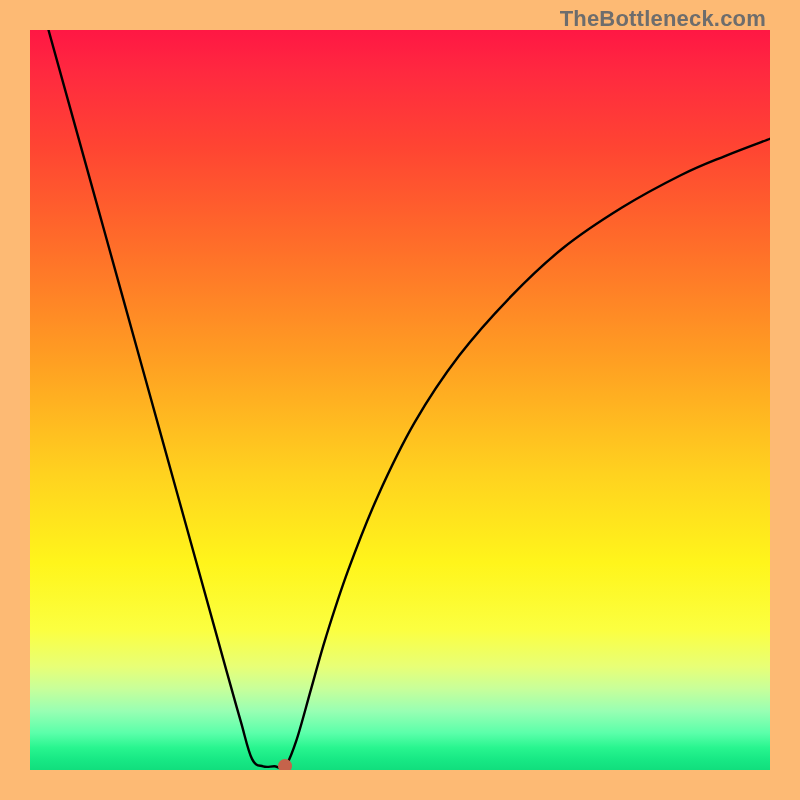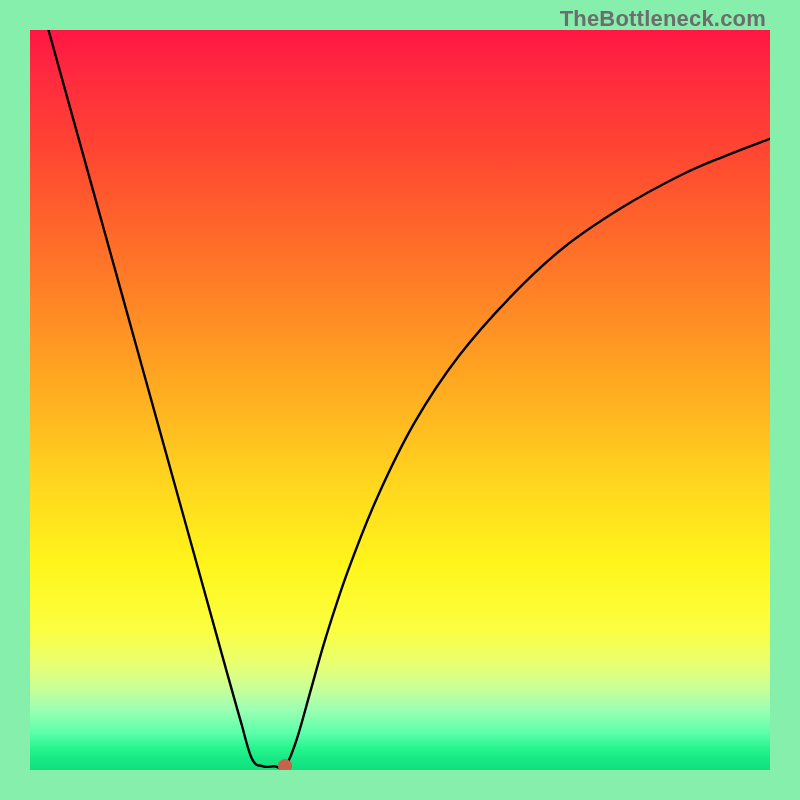--- a/index.html
+++ b/index.html
@@ -8,21 +8,21 @@
     width: 800px;
     height: 800px;
     overflow: hidden;
     background: #000;
     font-family: Arial, Helvetica, sans-serif;
   }
   .frame {
     position: relative;
     width: 800px;
     height: 800px;
-    background: #86efac;
+    background: #fdba74;
   }
   .plot {
     position: absolute;
     left: 30px;
     top: 30px;
     width: 740px;
     height: 740px;
     overflow: hidden;
   }
   .gradient {

